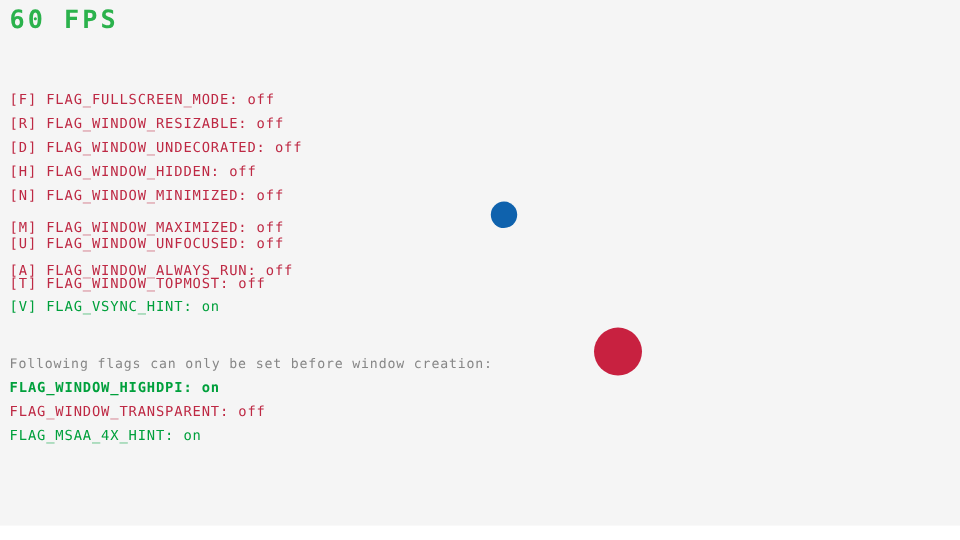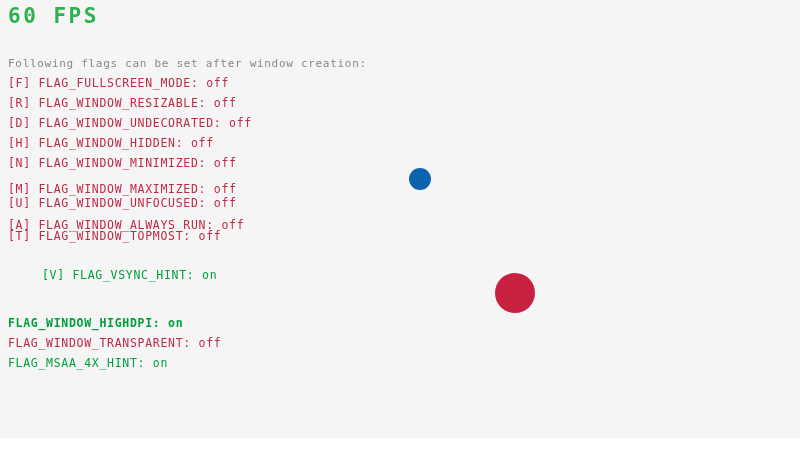--- a/index.html
+++ b/index.html
@@ -85,35 +85,35 @@
   }
 </style>
 </head>
 <body>
 
 <div id="app" style="background: rgb(245, 245, 245);">
 
   <div class="txt" id="fps-counter">60 FPS</div>
 
 
-  <div class="txt section-heading" style="top:58px;">Following flags can be set after window creation:</div>
 
   <div id="after-creation-flags">
       <div class="txt flag-line flag-off" style="top: 78px; color: rgb(190, 41, 68);">[F] FLAG_FULLSCREEN_MODE: off</div>
       <div class="txt flag-line flag-off" style="top: 98px; color: rgb(190, 41, 68);">[R] FLAG_WINDOW_RESIZABLE: off</div>
       <div class="txt flag-line flag-off" style="top: 118px; color: rgb(190, 41, 68);">[D] FLAG_WINDOW_UNDECORATED: off</div>
       <div class="txt flag-line flag-off" style="top: 138px; color: rgb(190, 41, 68);">[H] FLAG_WINDOW_HIDDEN: off</div>
       <div class="txt flag-line flag-off" style="top: 158px; color: rgb(190, 41, 68);">[N] FLAG_WINDOW_MINIMIZED: off</div>
       <div class="txt flag-line flag-off" style="top: 184px; color: rgb(190, 41, 68); text-align: center;">[M] FLAG_WINDOW_MAXIMIZED: off</div>
       <div class="txt flag-line flag-off" style="top: 198px; color: rgb(190, 41, 68);">[U] FLAG_WINDOW_UNFOCUSED: off</div>
       <div class="txt flag-line flag-off" style="top: 218px; color: rgb(190, 41, 68); margin-top: 13px;">[T] FLAG_WINDOW_TOPMOST: off</div>
       <div class="txt flag-line flag-off" style="top: 220px; color: rgb(190, 41, 68);">[A] FLAG_WINDOW_ALWAYS_RUN: off</div>
-      <div class="txt flag-line flag-on" style="top: 270px; color: rgb(0, 160, 60); margin-left: 34px;">[V] FLAG_VSYNC_HINT: on</div>
+      <div class="txt flag-line flag-on" style="top: 250px; color: rgb(0, 160, 60);">[V] FLAG_VSYNC_HINT: on</div>
     </div>
 
+  <div class="txt section-heading" style="top:298px;">Following flags can only be set before window creation:</div>
 
   <div id="before-creation-flags">
       <div class="txt flag-line flag-on" style="top: 318px; color: rgb(0, 160, 60); font-weight: bold;">FLAG_WINDOW_HIGHDPI: on</div>
       <div class="txt flag-line flag-off" style="top: 338px; color: rgb(190, 41, 68);">FLAG_WINDOW_TRANSPARENT: off</div>
       <div class="txt flag-line flag-on" style="top: 358px; color: rgb(0, 160, 60);">FLAG_MSAA_4X_HINT: on</div>
     </div>
 
   <div class="ball" id="blue-ball" style="left: 409px; top: 168px; width: 22px; height: 22px; background: rgb(15, 98, 173);"></div>
   <div class="ball" id="red-ball" style="left: 495px; top: 273px; width: 40px; height: 40px; background: rgb(200, 33, 64);"></div>
 

